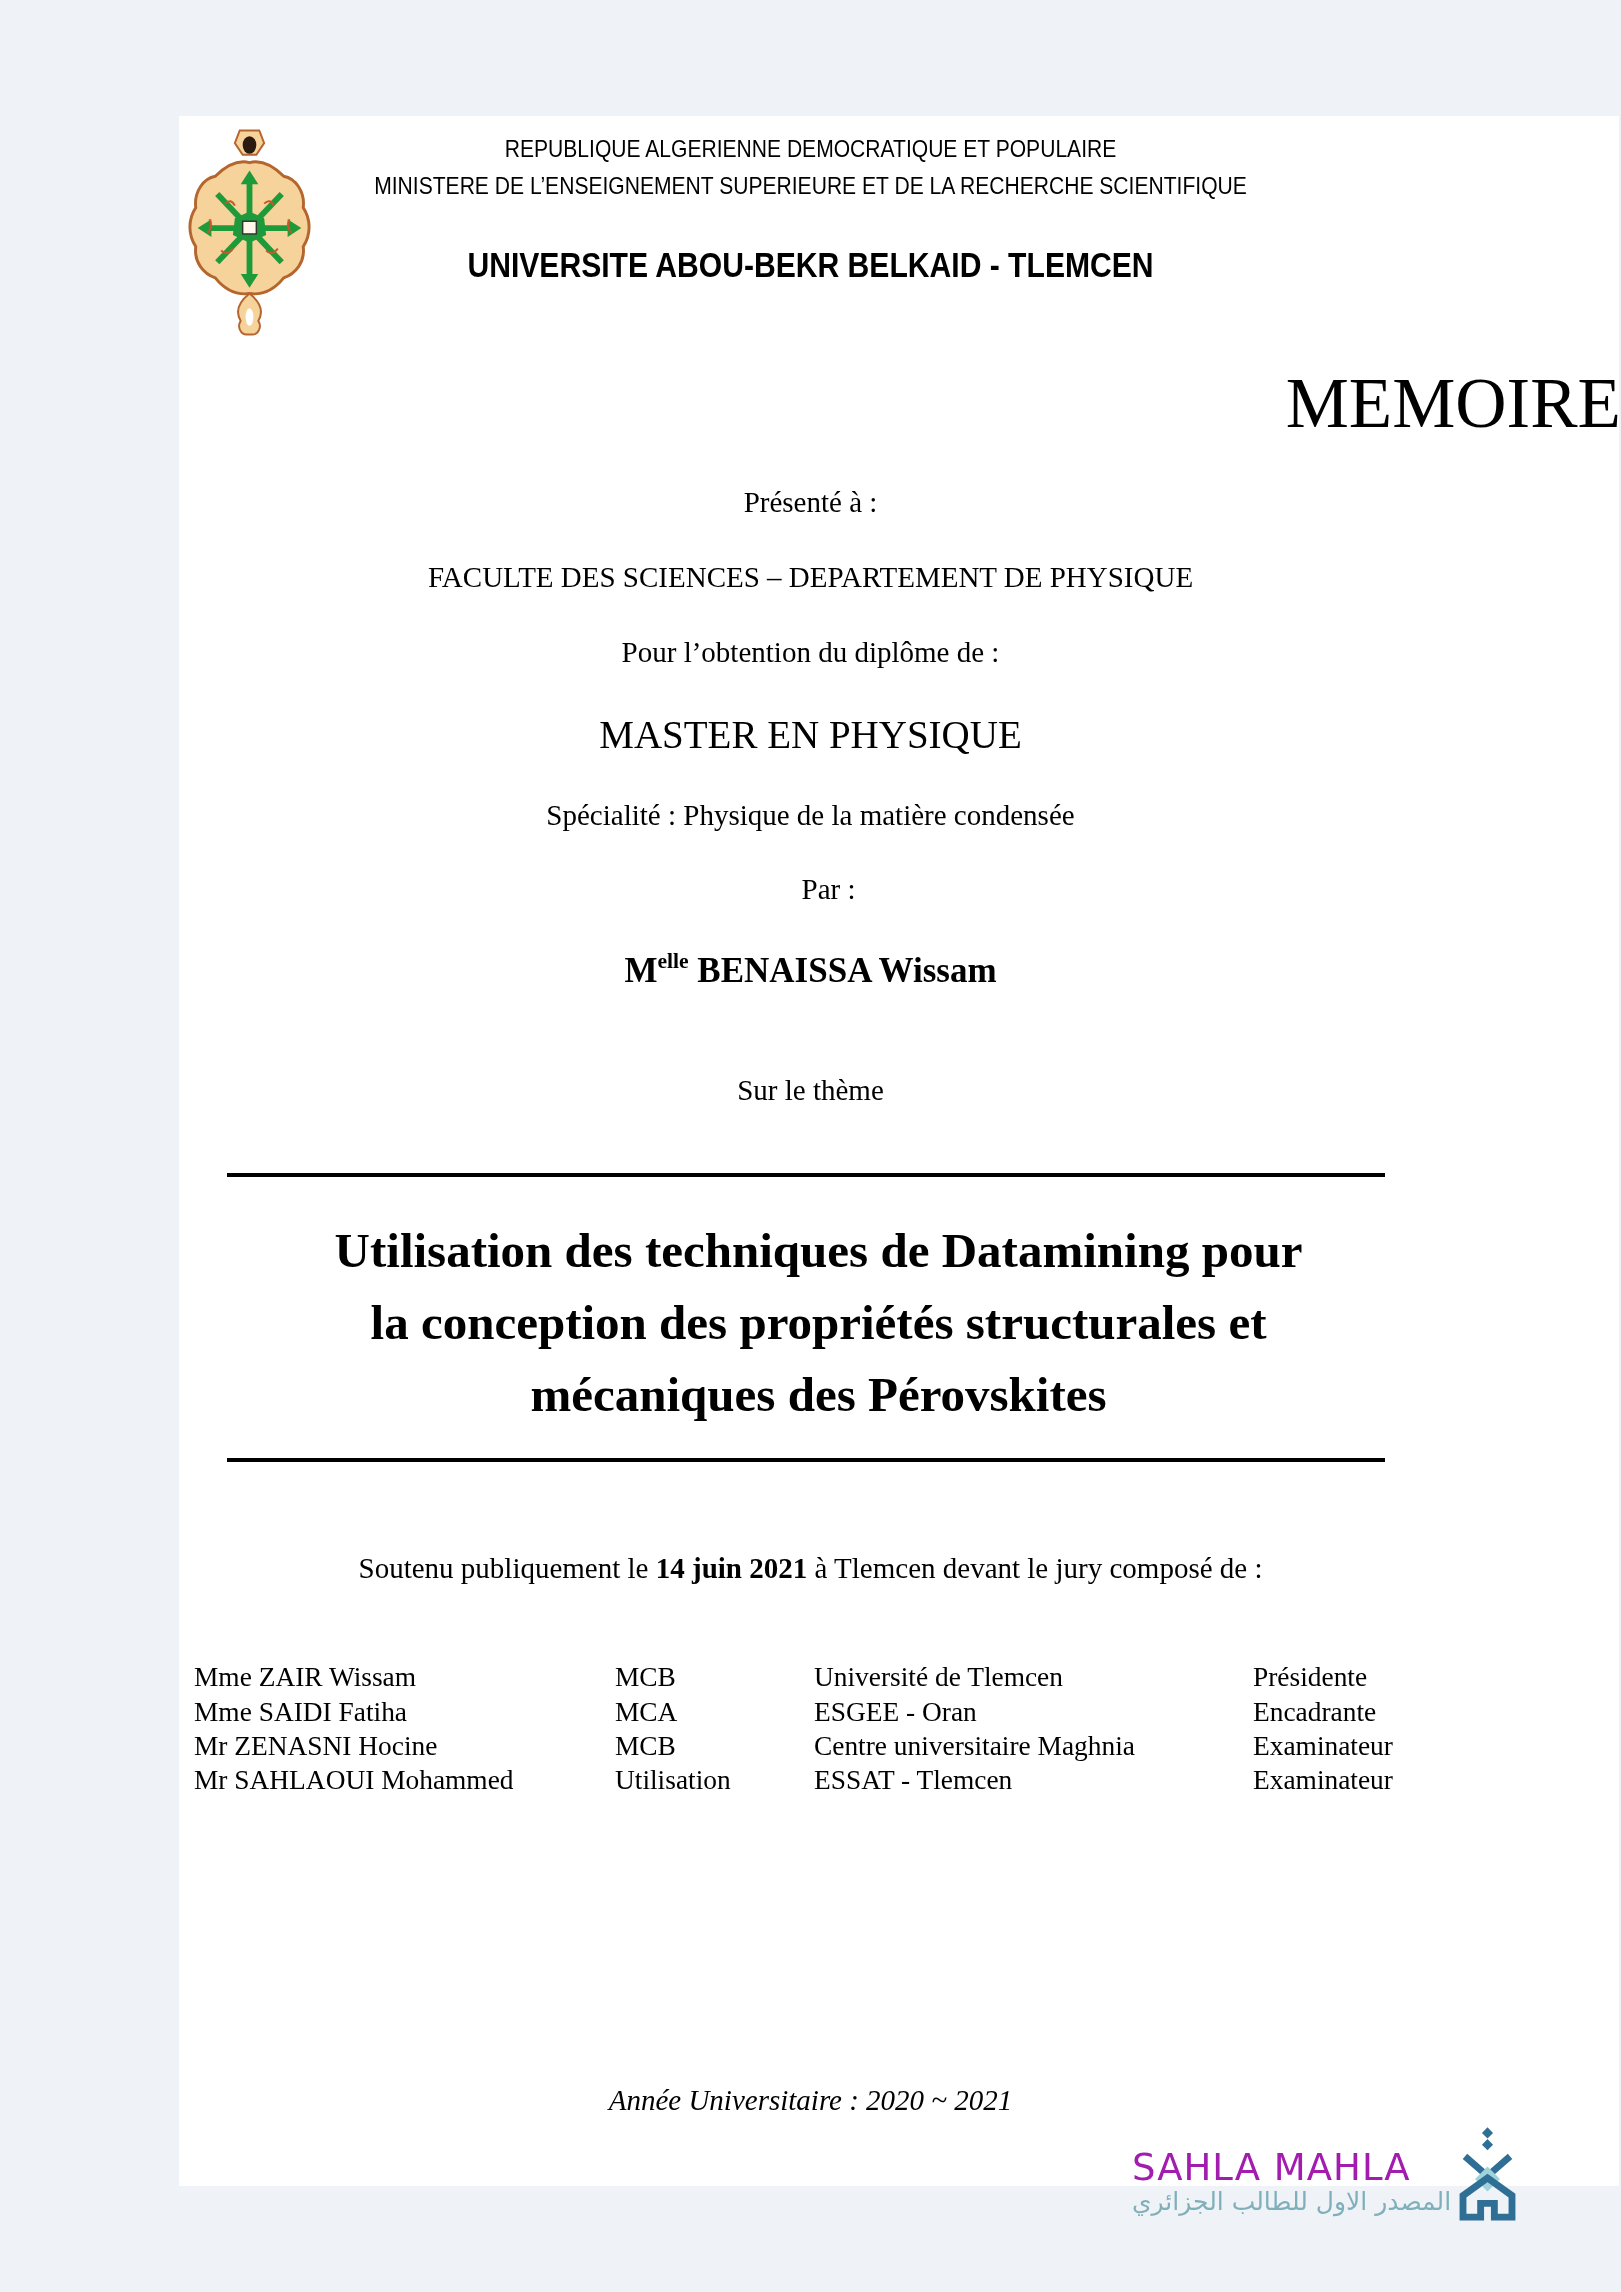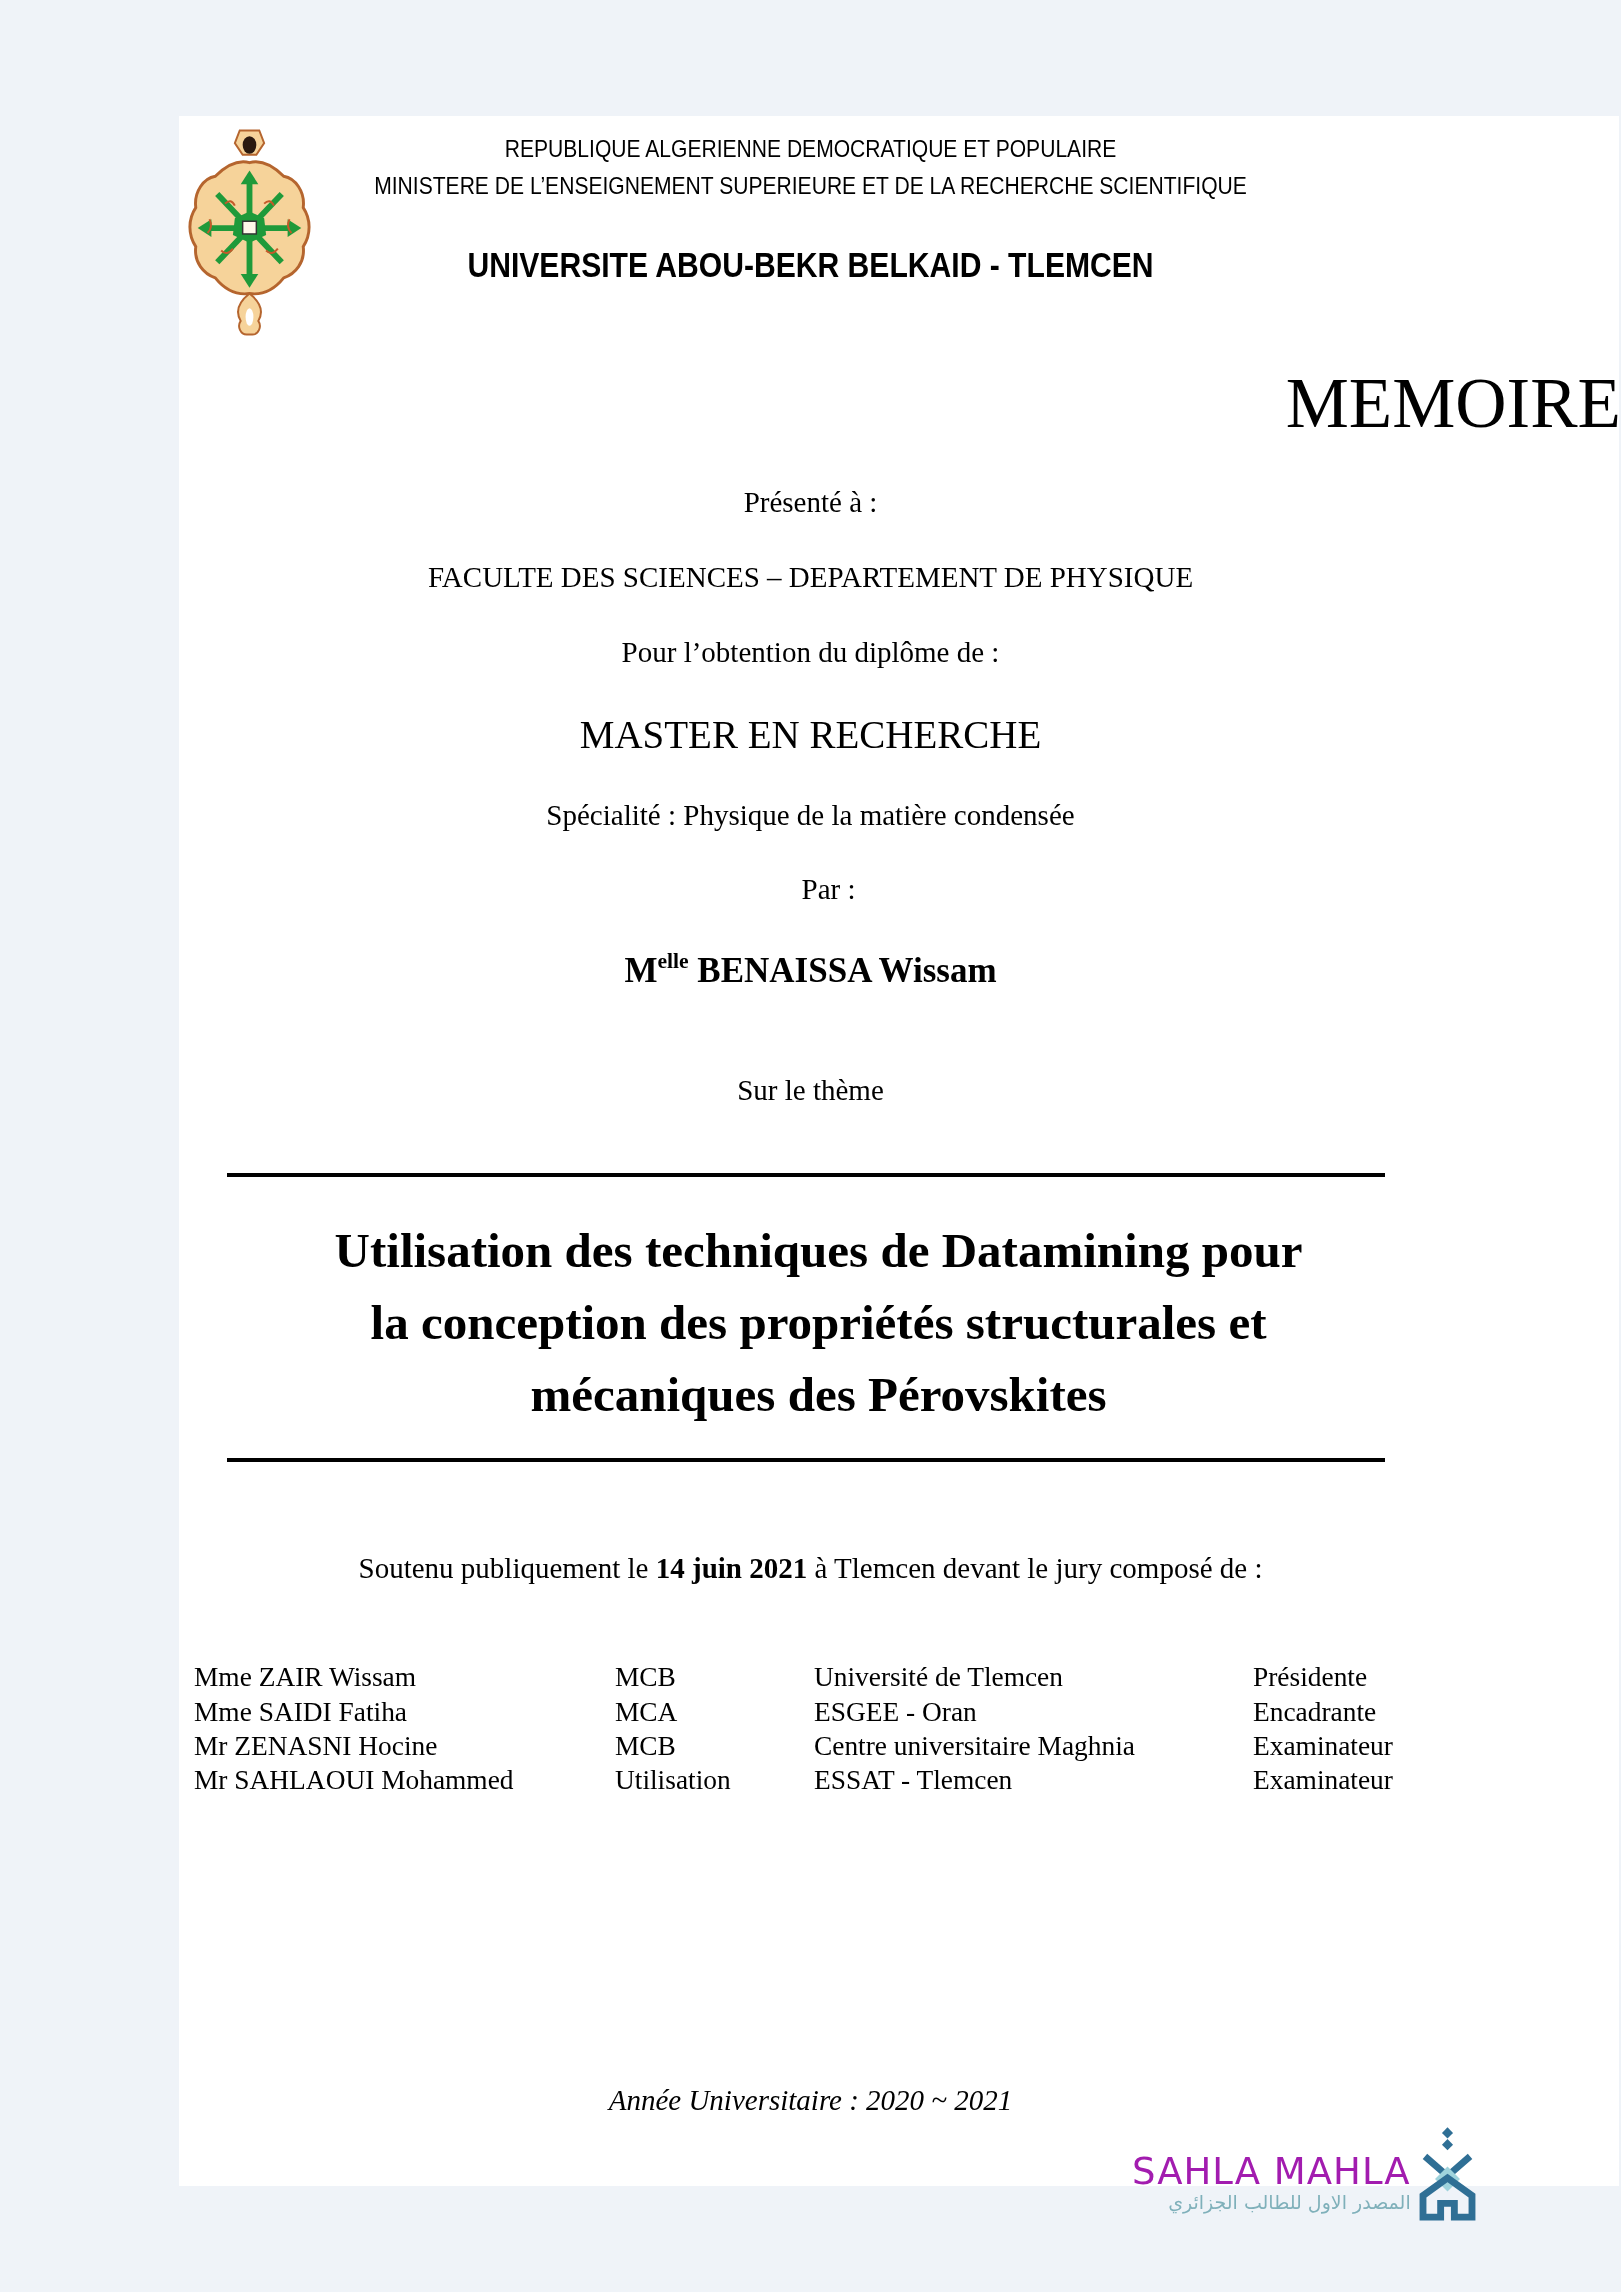--- a/index.html
+++ b/index.html
@@ -15,21 +15,21 @@
   .t30 { font-size:29px; }
   .t40 { font-size:39px; }
   .name { font-size:35px; font-weight:bold; }
   .name sup { font-size:21.6px; vertical-align:13.7px; }
   .rule { position:absolute; left:227px; width:1158px; height:3.9px; background:#000; }
   .title { font-size:49px; font-weight:bold; line-height:72px; }
   .jury-cell { position:absolute; font-family:"Liberation Serif", serif; font-size:27.4px; white-space:nowrap; }
   .year { font-size:29px; font-style:italic; }
   .sahla { position:absolute; left:1132px; top:2137px; }
   .sahla-text { font-family:"DejaVu Sans", sans-serif; font-size:37px; color:#a21caf; letter-spacing:1px; }
-  .sahla-ar { font-family:"DejaVu Sans", sans-serif; font-size:19px; color:#7fb0ba; margin-top:-2px; direction:rtl; }
+  .sahla-ar { font-family:"DejaVu Sans", sans-serif; font-size:25px; color:#7fb0ba; margin-top:-2px; direction:rtl; }
   .logo { position:absolute; left:186px; top:125px; }
 </style>
 </head>
 <body>
 
 <div class="page"></div>
 
 <div class="logo">
   <svg width="127" height="214" viewBox="0 0 130 218">
     <path d="M55 5 L75 5 L80 18 L72 30 L58 30 L50 18 Z" fill="#f6d39a" stroke="#b5652e" stroke-width="2"></path>
@@ -63,21 +63,21 @@
 </div>
 
 <div class="abs center sans hdr" style="top:135px;">REPUBLIQUE ALGERIENNE DEMOCRATIQUE ET POPULAIRE</div>
 <div class="abs center sans hdr" style="top:172px;">MINISTERE DE L’ENSEIGNEMENT SUPERIEURE ET DE LA RECHERCHE SCIENTIFIQUE</div>
 <div class="abs center sans univ" style="top:245px;">UNIVERSITE ABOU-BEKR BELKAID - TLEMCEN</div>
 
 <div class="abs center serif memoire" style="top:363px;">MEMOIRE</div>
 <div class="abs center serif t30" style="top:486px;">Présenté à :</div>
 <div class="abs center serif t30" style="top:561px;">FACULTE DES SCIENCES – DEPARTEMENT DE PHYSIQUE</div>
 <div class="abs center serif t30" style="top:636px;">Pour l’obtention du diplôme de :</div>
-<div class="abs center serif t40" style="top:712px;">MASTER EN RECHERCHE</div>
+<div class="abs center serif t40" style="top:712px;">MASTER EN PHYSIQUE</div>
 <div class="abs center serif t30" style="top:799px;">Spécialité : Physique de la matière condensée</div>
 <div class="abs center serif t30" style="top:873px;padding-left:18px;">Par :</div>
 <div class="abs center serif name" style="top:949px;"><span>M</span><sup>elle</sup><span> BENAISSA Wissam</span></div>
 <div class="abs center serif t30" style="top:1074px;">Sur le thème</div>
 
 <div class="rule" style="top:1173px;"></div>
 <div class="abs center serif title" style="top:1215px;padding-left:8px;">
   <div>Utilisation  des techniques de  Datamining  pour</div>
   <div>la conception des propriétés structurales et</div>
   <div>mécaniques des Pérovskites</div>

